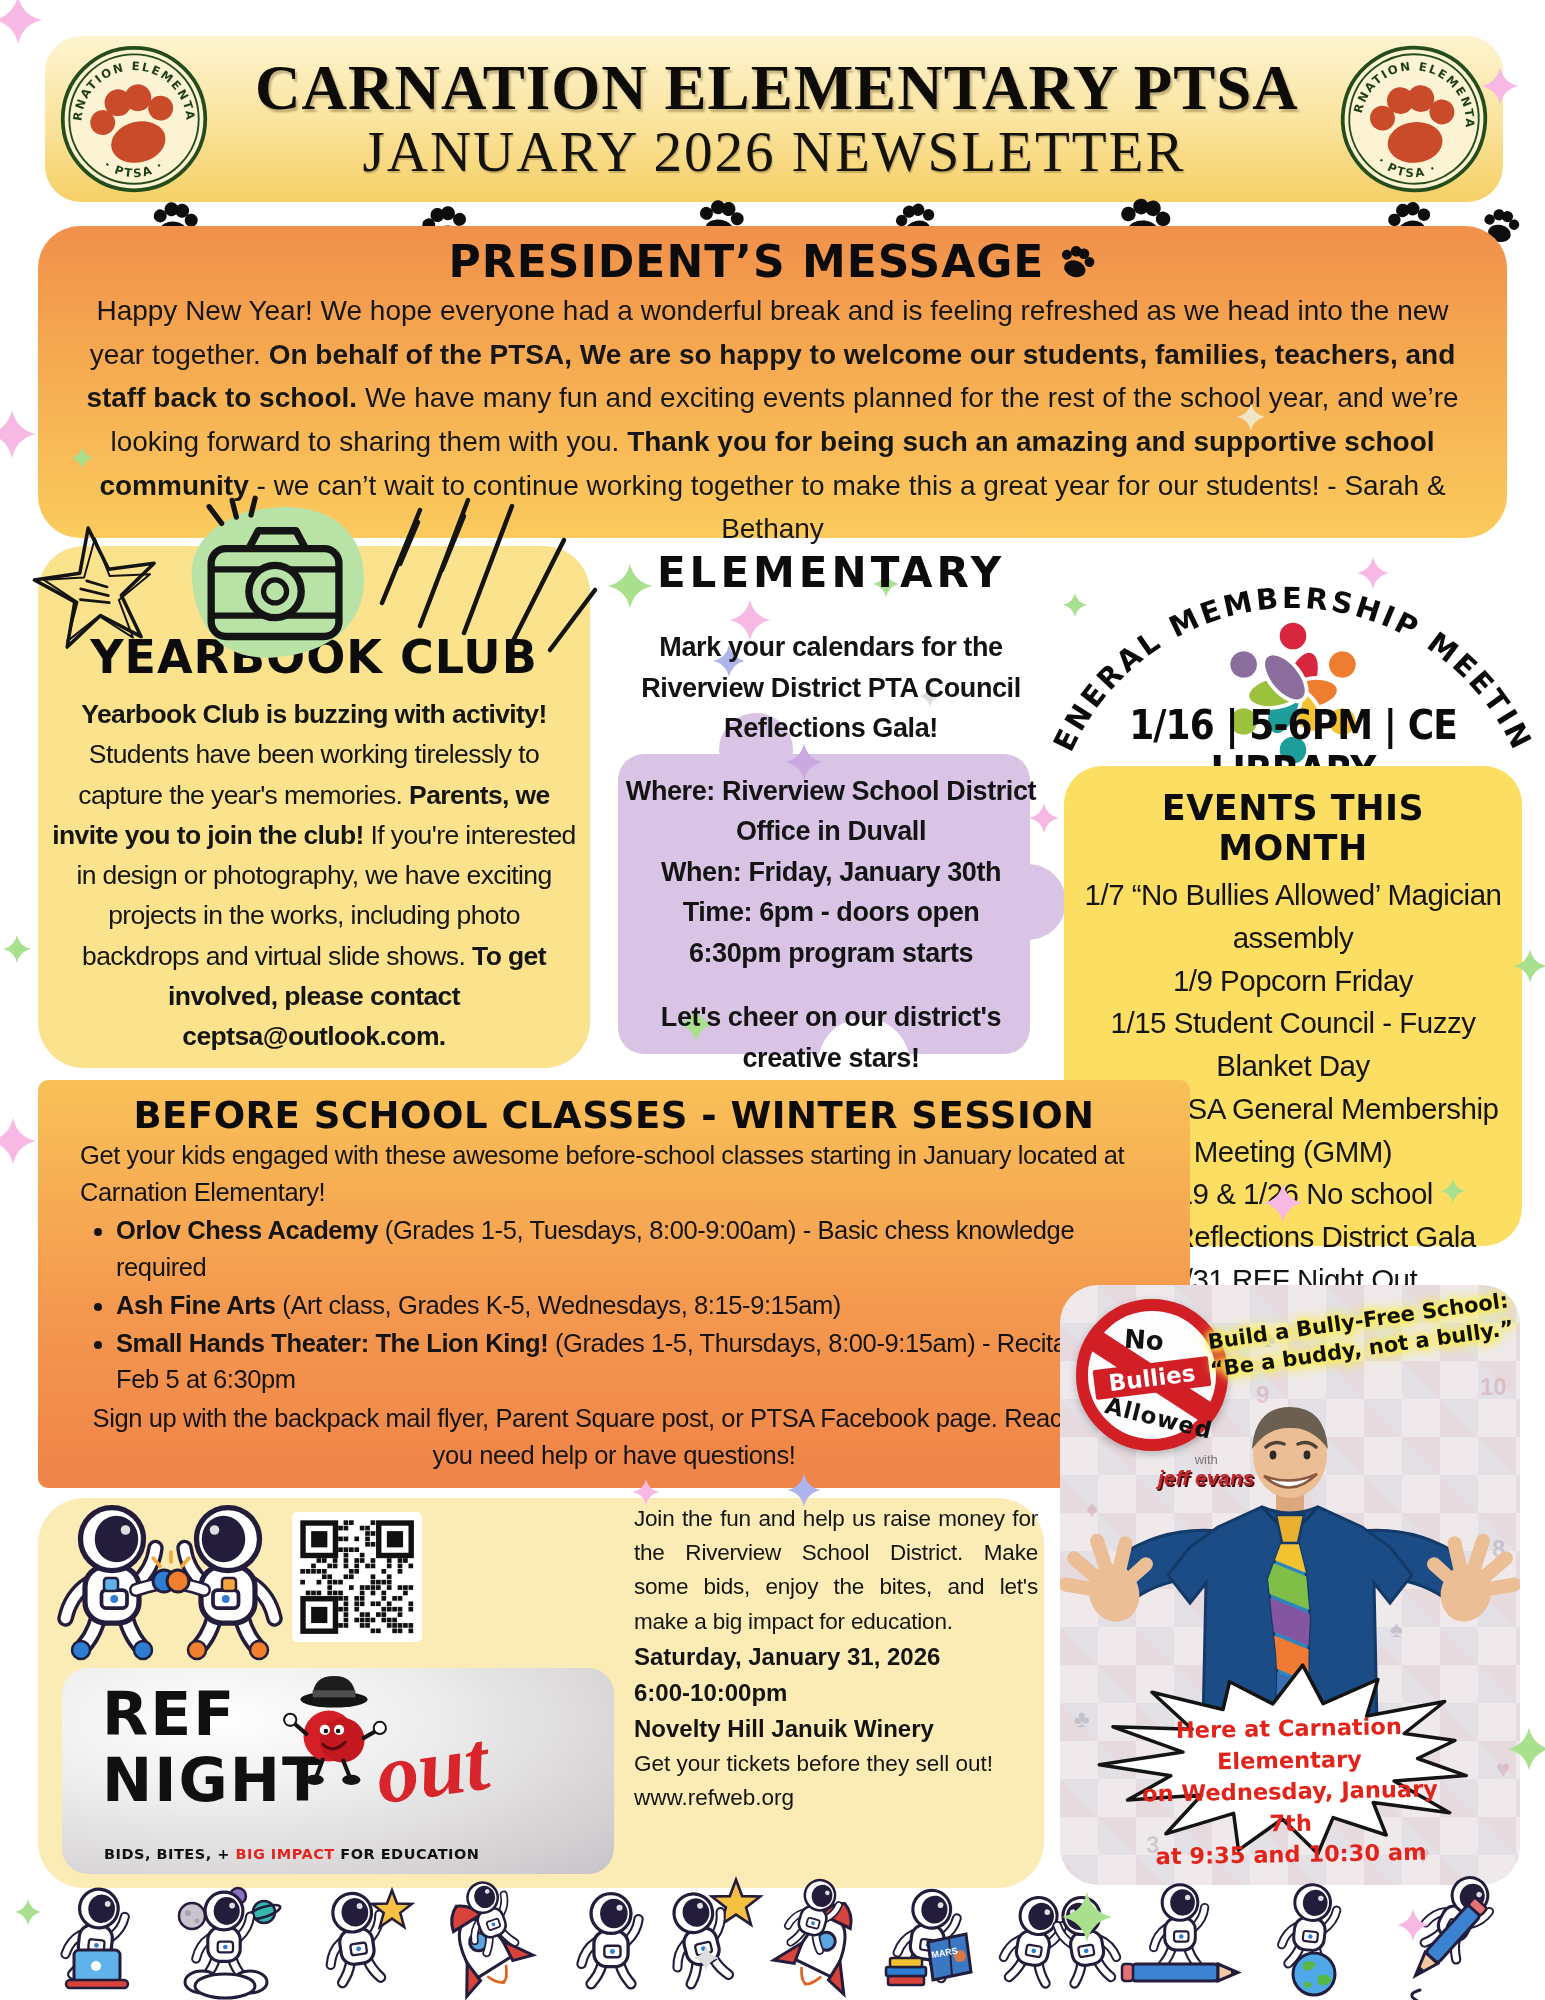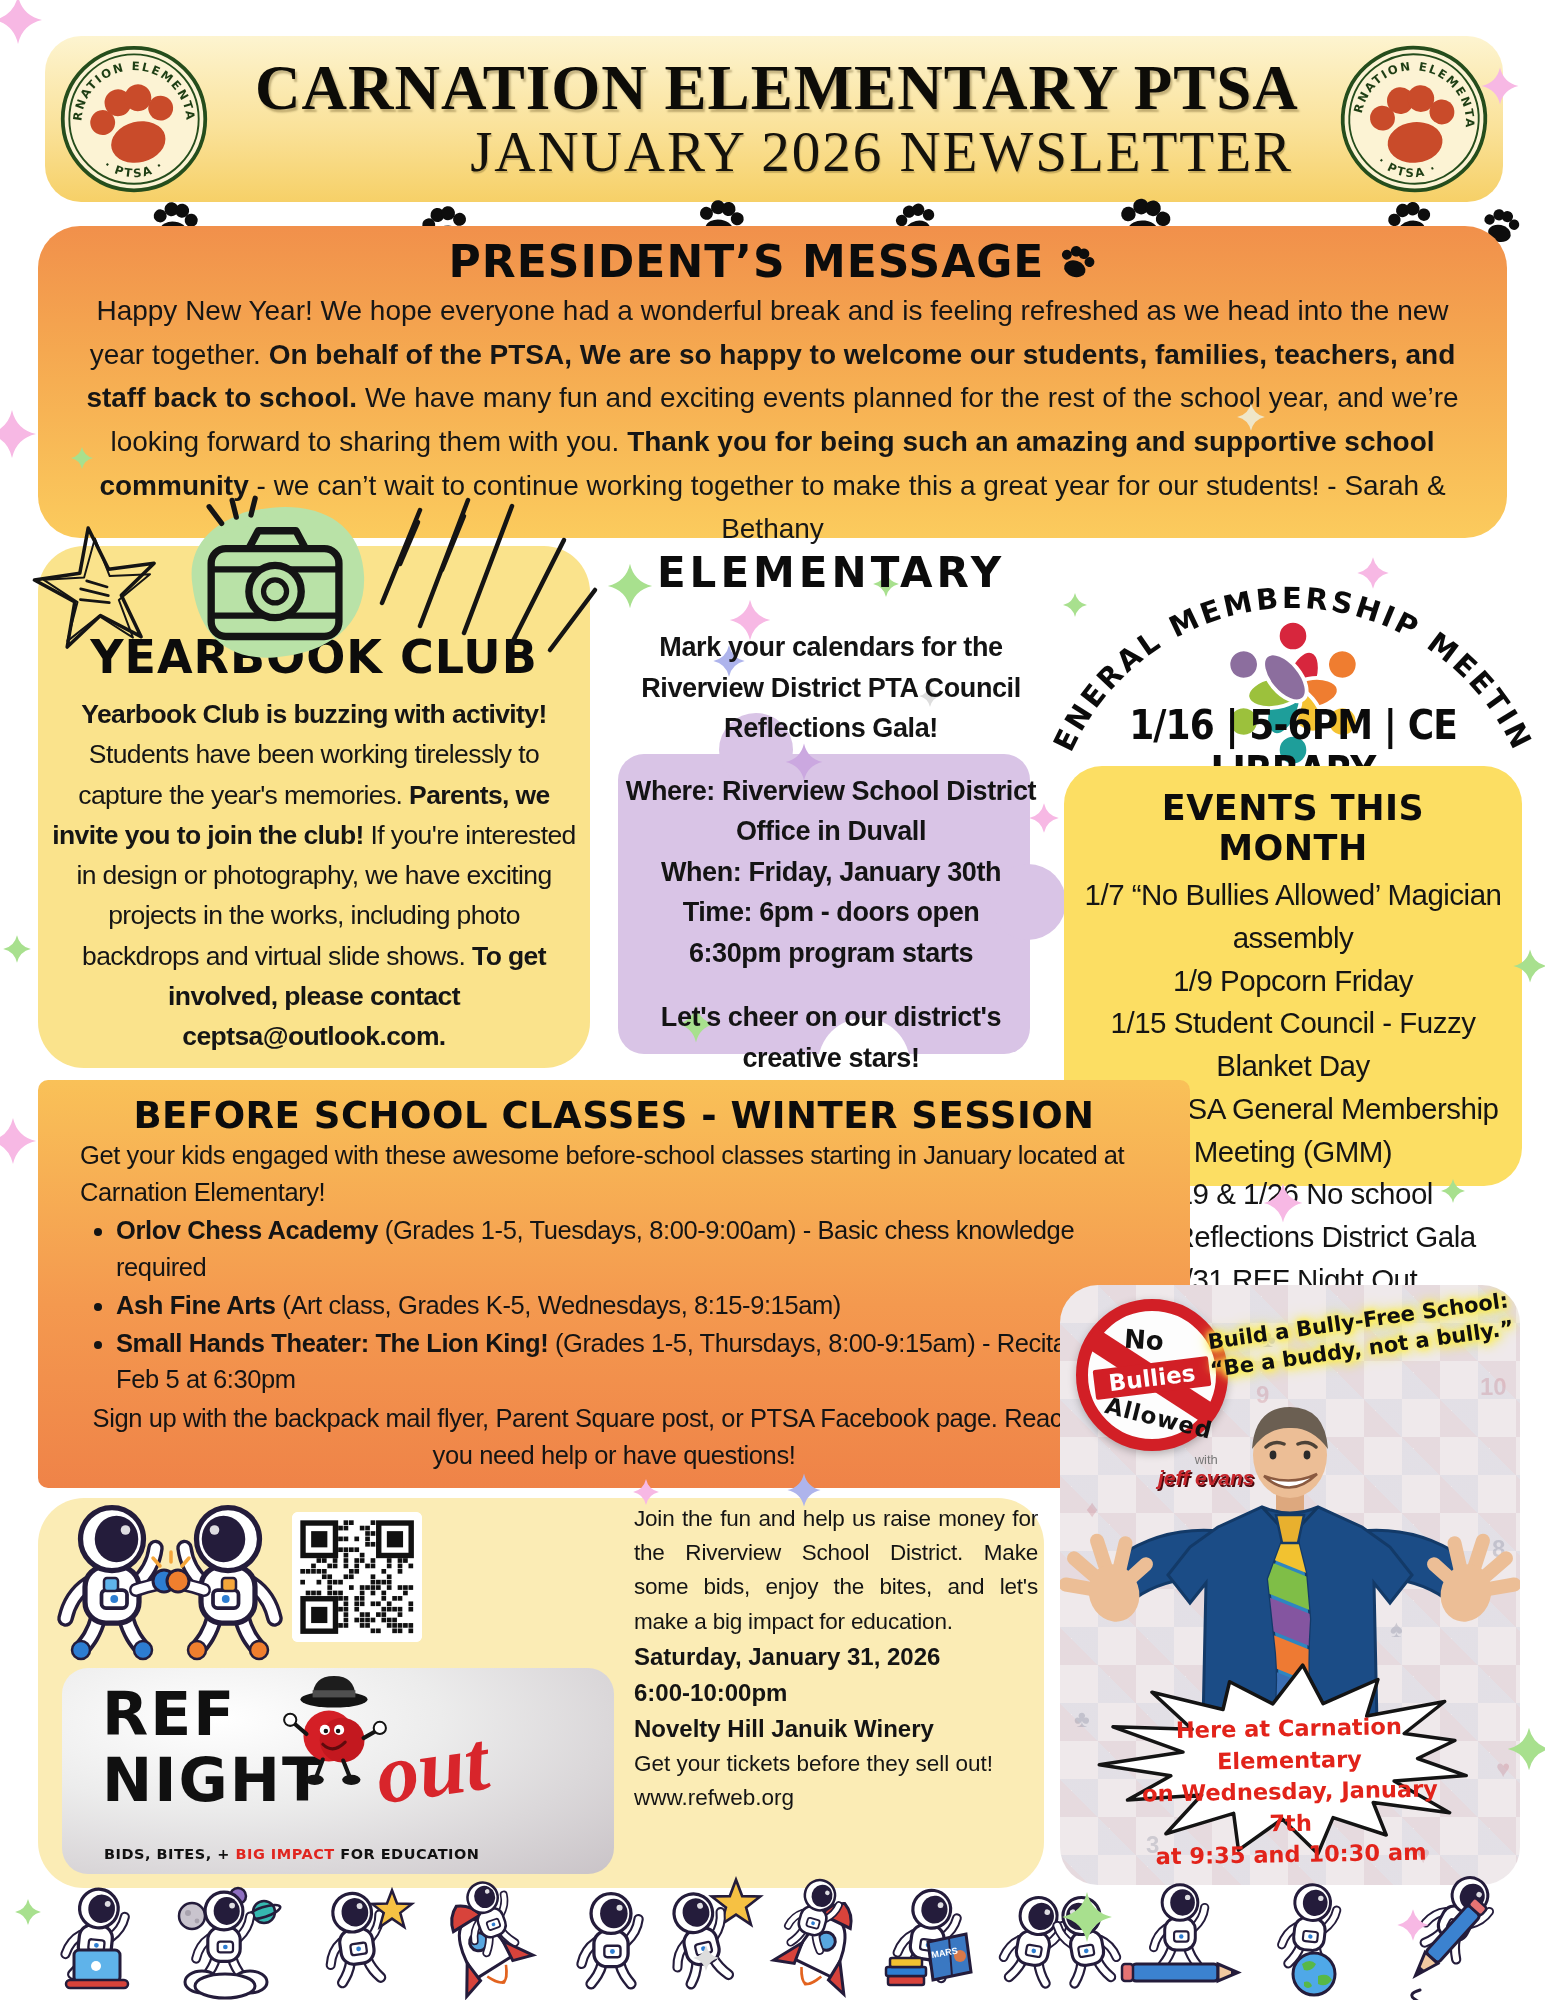--- a/index.html
+++ b/index.html
@@ -11,21 +11,21 @@
   .b{font-weight:bold;}
   .red{color:var(--red,#E0251F);}
 
   
   .header{position:absolute;left:45px;top:36px;width:1458px;height:166px;border-radius:36px;
     background:linear-gradient(180deg,#FDF4D0 0%,#FAE29A 55%,#F6D067 100%);}
   .header-titles{position:absolute;left:210px;right:210px;top:16px;text-align:center;}
   .header-title{font-family:"Liberation Serif",serif;font-weight:bold;font-size:63px;letter-spacing:1px;
     color:#0d0c08;text-shadow:2px 3px 2px rgba(90,70,20,.35);white-space:nowrap;}
   .header-subtitle{font-family:"Liberation Serif",serif;font-weight:normal;font-size:57px;letter-spacing:2px;
-    color:#14120c;text-shadow:1px 2px 1px rgba(90,70,20,.3);white-space:nowrap;margin-top:-6px;text-align:right;}
+    color:#14120c;text-shadow:1px 2px 1px rgba(90,70,20,.3);white-space:nowrap;margin-top:-6px;}
   .logo{position:absolute;top:8px;width:150px;height:150px;}
   .logo.left{left:14px;}
   .logo.right{left:1294px;transform:rotate(8deg);}
   .logo-ring{font-family:"DejaVu Sans",sans-serif;font-weight:bold;letter-spacing:2px;fill:#1E3E14;}
 
   
   .paw{position:absolute;color:#0d0d0d;pointer-events:none;}
   .paw-inline{display:inline-block;vertical-align:-4px;width:38px;height:38px;color:#0d0d0d;transform:rotate(18deg);margin-left:14px;}
 
   
@@ -52,21 +52,21 @@
   .ref-details{margin-top:22px;}
   .ref-p3{margin-top:24px;}
 
   
   .gmm-svg{position:absolute;left:1056px;top:538px;width:474px;height:242px;overflow:visible;}
   .gmm-details{position:absolute;left:1050px;top:702px;width:486px;text-align:center;
     font-family:"DejaVu Sans",sans-serif;font-weight:bold;font-size:40px;letter-spacing:-1px;color:#0b0b0b;
     transform:scaleX(.9);}
 
   
-  .events{position:absolute;left:1064px;top:766px;width:458px;height:420px;border-radius:38px;background:#FCDE63;
+  .events{position:absolute;left:1064px;top:766px;width:458px;height:480px;border-radius:38px;background:#FCDE63;
     text-align:center;padding:22px 18px 0;}
   .t-events{font-size:35px;letter-spacing:0.5px;}
   .events-list{margin-top:6px;font-size:29.5px;line-height:1.45;letter-spacing:-0.5px;color:#141414;}
 
   
   .before{position:absolute;left:38px;top:1080px;width:1152px;height:408px;border-radius:10px;
     background:linear-gradient(180deg,#F9C158 0%,#F4994F 55%,#EF8348 100%);padding:14px 42px 0;}
   .t-before{font-size:37px;text-align:center;letter-spacing:0.5px;}
   .before-body{font-size:25.5px;line-height:1.44;letter-spacing:-0.4px;color:#141414;}
   .before ul{margin:2px 0 0 14px;padding-left:22px;}

